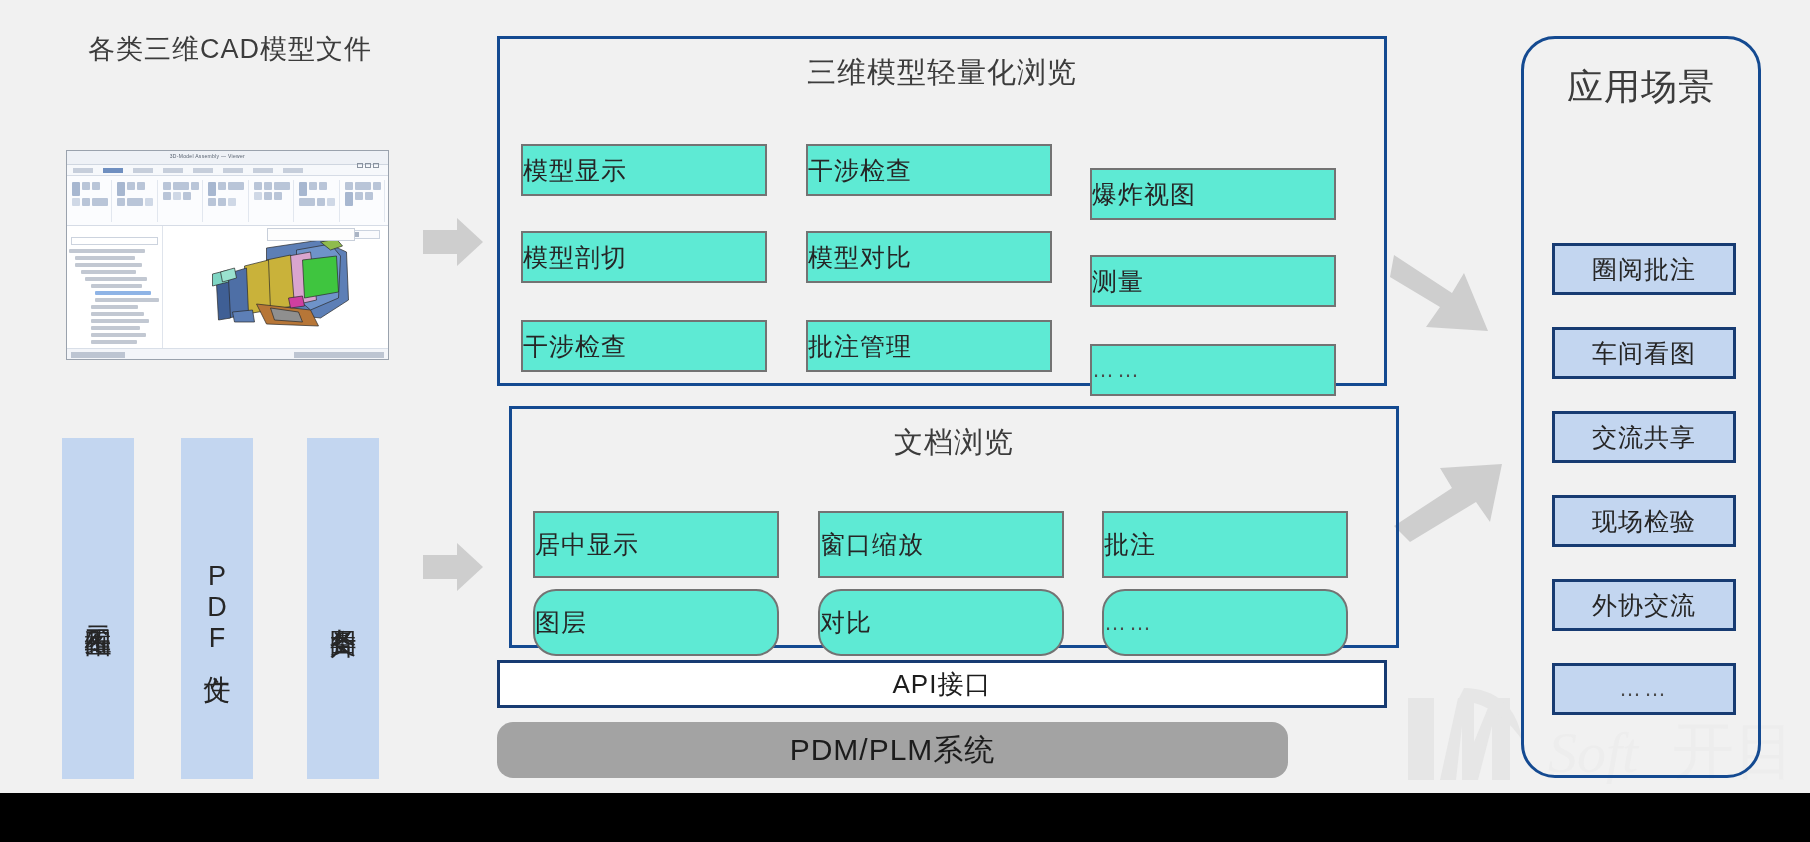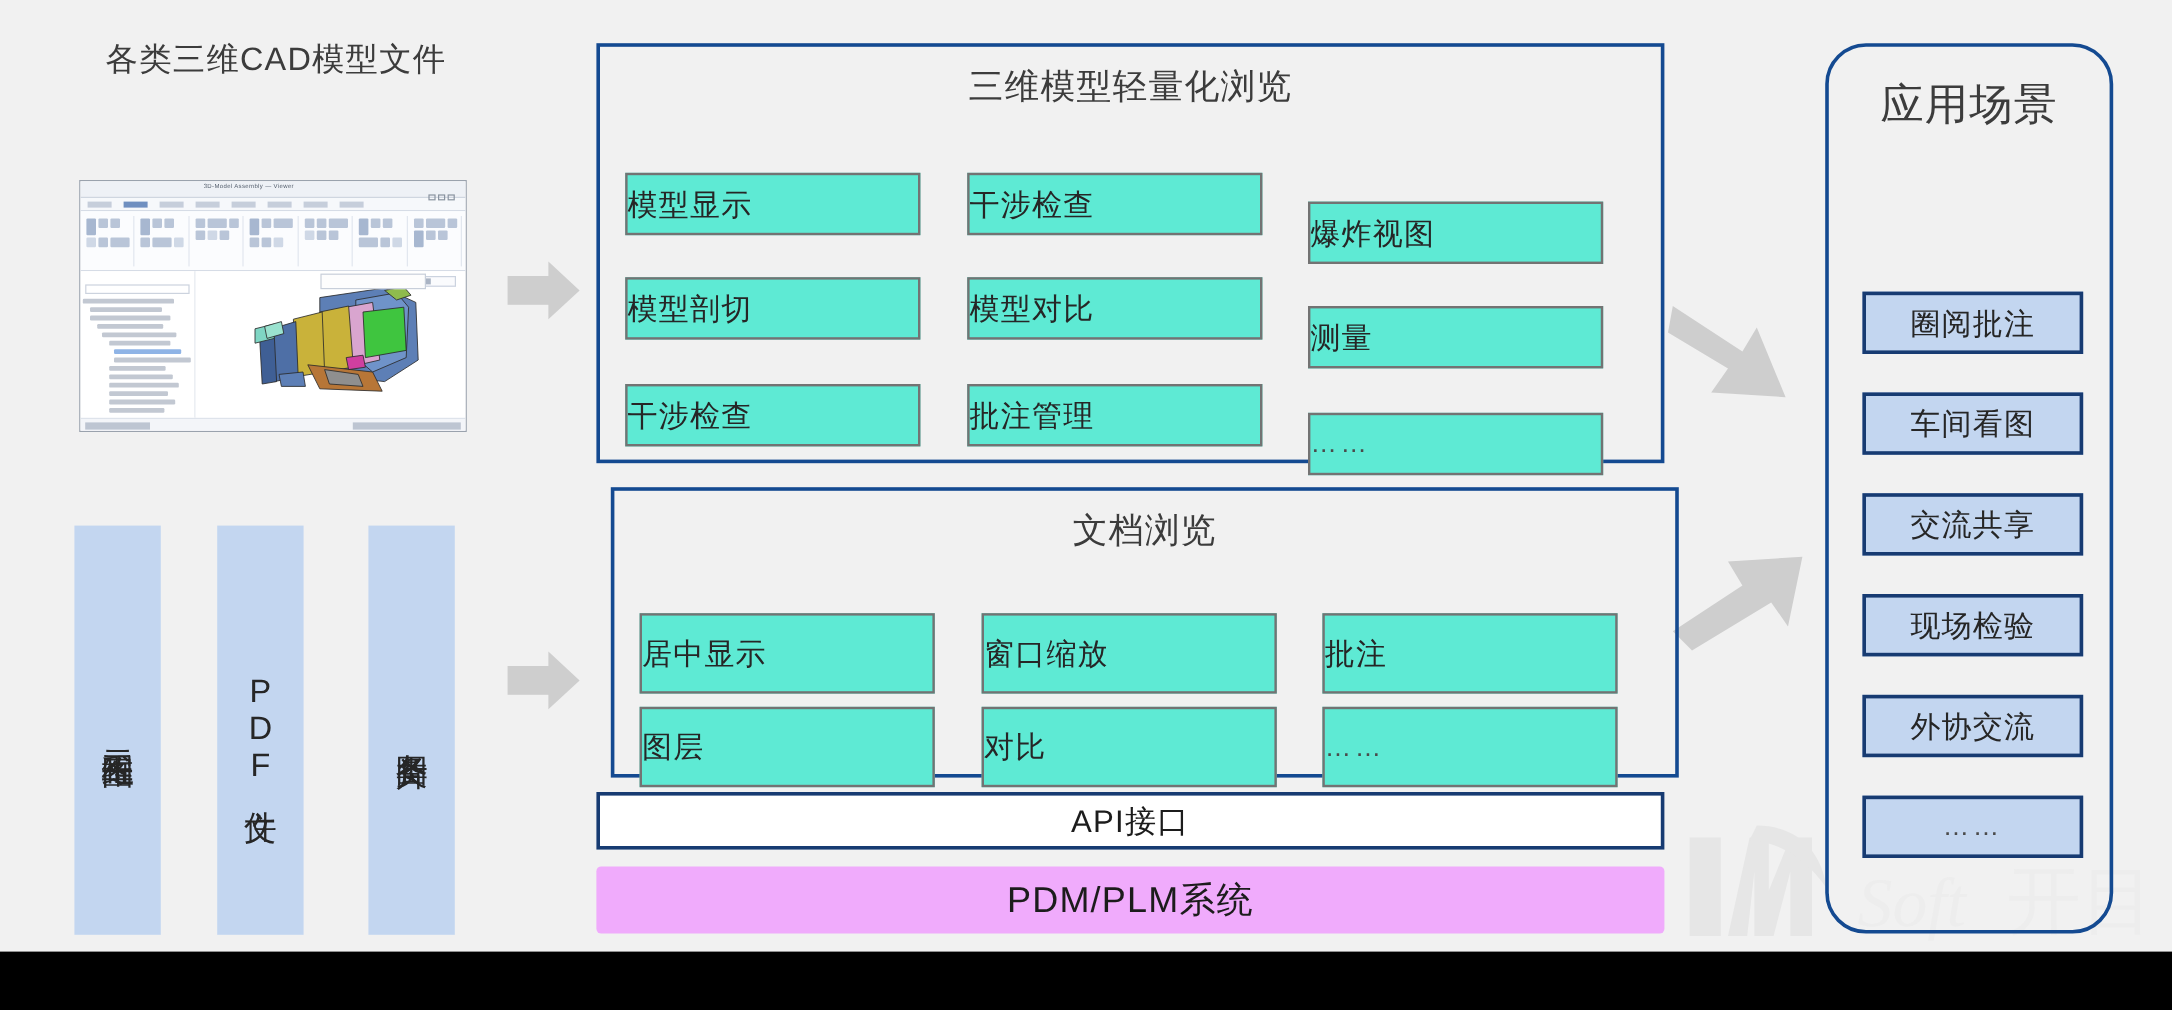--- a/index.html
+++ b/index.html
@@ -209,36 +209,36 @@
   .g3.r0 { top: 105px; }
   .g3.r1 { top: 192px; }
   .g3.r2 { top: 281px; }
 
   
   .g2 { width: 246px; height: 67px; }
   .g2.c0 { left: 21px; }
   .g2.c1 { left: 306px; }
   .g2.c2 { left: 590px; }
   .g2.r0 { top: 102px; }
-  .g2.r1 { top: 180px; }
+  .g2.r1 { top: 180px; border-radius: 23px; }
 
   
   #api-bar {
     position: absolute;
     left: 497px; top: 660px; width: 890px; height: 48px;
     background: #ffffff;
     border: 3px solid #173b72;
     display: flex; align-items: center; justify-content: center;
     font-size: 26px; color: #1c1c1c; letter-spacing: 1px;
   }
   #pdm-bar {
     position: absolute;
-    left: 497px; top: 722px; width: 890px; height: 56px;
-    background: #f0abfc;
-    border-radius: 4px;
+    left: 497px; top: 722px; width: 791px; height: 56px;
+    background: #a3a3a3;
+    border-radius: 16px;
     display: flex; align-items: center; justify-content: center;
     font-size: 30px; color: #1c1c1c; letter-spacing: 1px;
   }
 
   
   #panel-scene {
     position: absolute;
     left: 1521px; top: 36px; width: 240px; height: 742px;
     border: 3px solid #144a91;
     border-radius: 34px;

